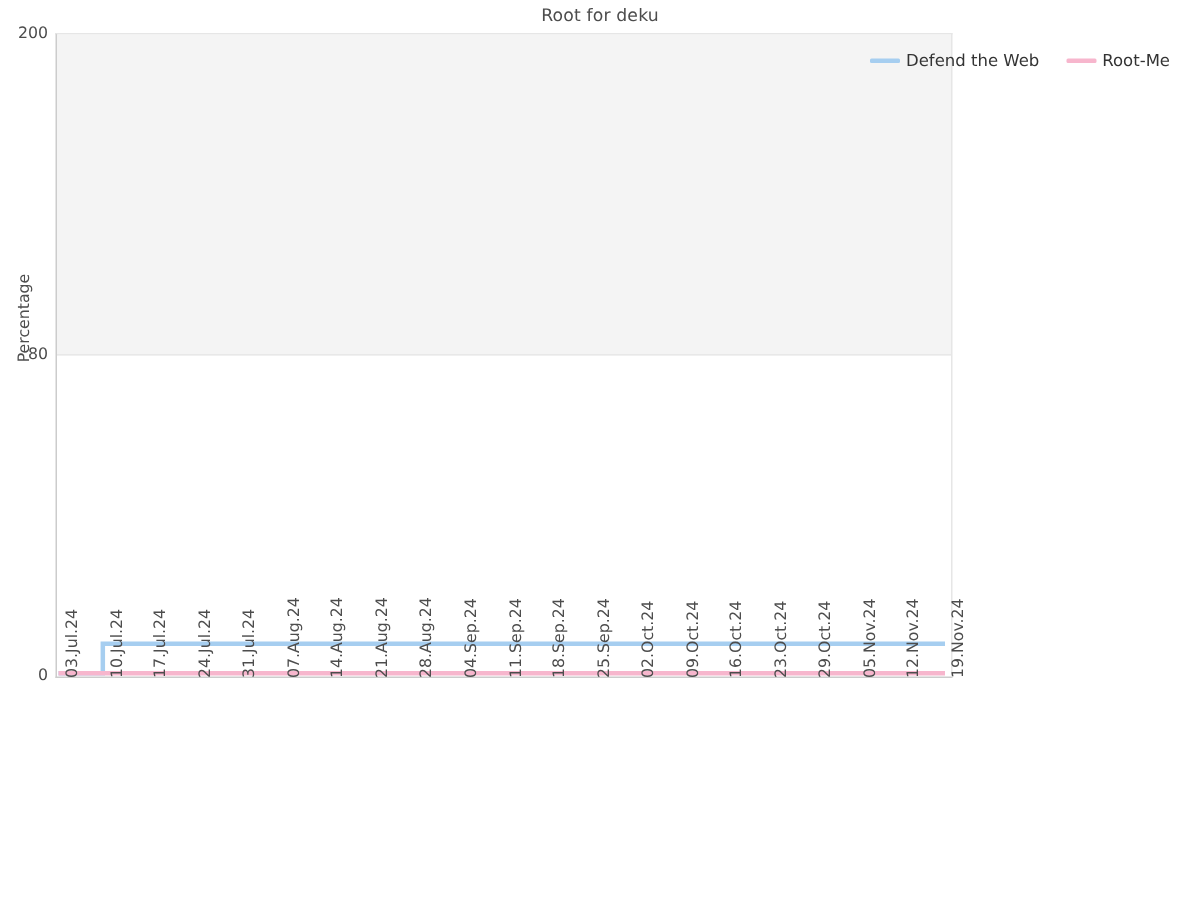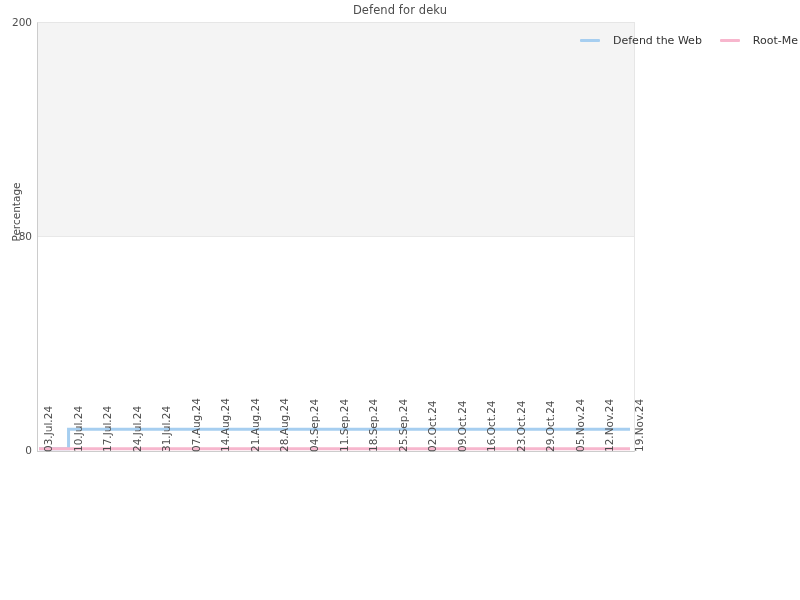--- a/index.html
+++ b/index.html
@@ -116,40 +116,40 @@
     top: 32px;
     height: 16px;
     display: flex;
     align-items: center;
     gap: 18px;
     background: transparent;
   }
   .legend-item {
     display: flex;
     align-items: center;
-    gap: 13px;
+    gap: 4px;
   }
   .legend-swatch {
     display: block;
     width: 20px;
     height: 3px;
     border-radius: 1px;
   }
   .legend-label {
     font-size: 11px;
     color: #333333;
     white-space: nowrap;
   }
 </style>
 </head>
 <body>
 
 <div id="chart-root">
 
-  <div class="chart-title">Defend for deku</div>
+  <div class="chart-title">Root for deku</div>
 
   <div class="ytick-wrap" style="top:16px;">200</div>
   <div class="ytick-wrap" style="top:230px;">80</div>
   <div class="ytick-wrap" style="top:444px;">0</div>
 
   <div class="ylabel">Percentage</div>
 
   <div class="plot-area">
     <div class="band band-top"></div>
     <div class="gridline" style="top:213px;"></div>

